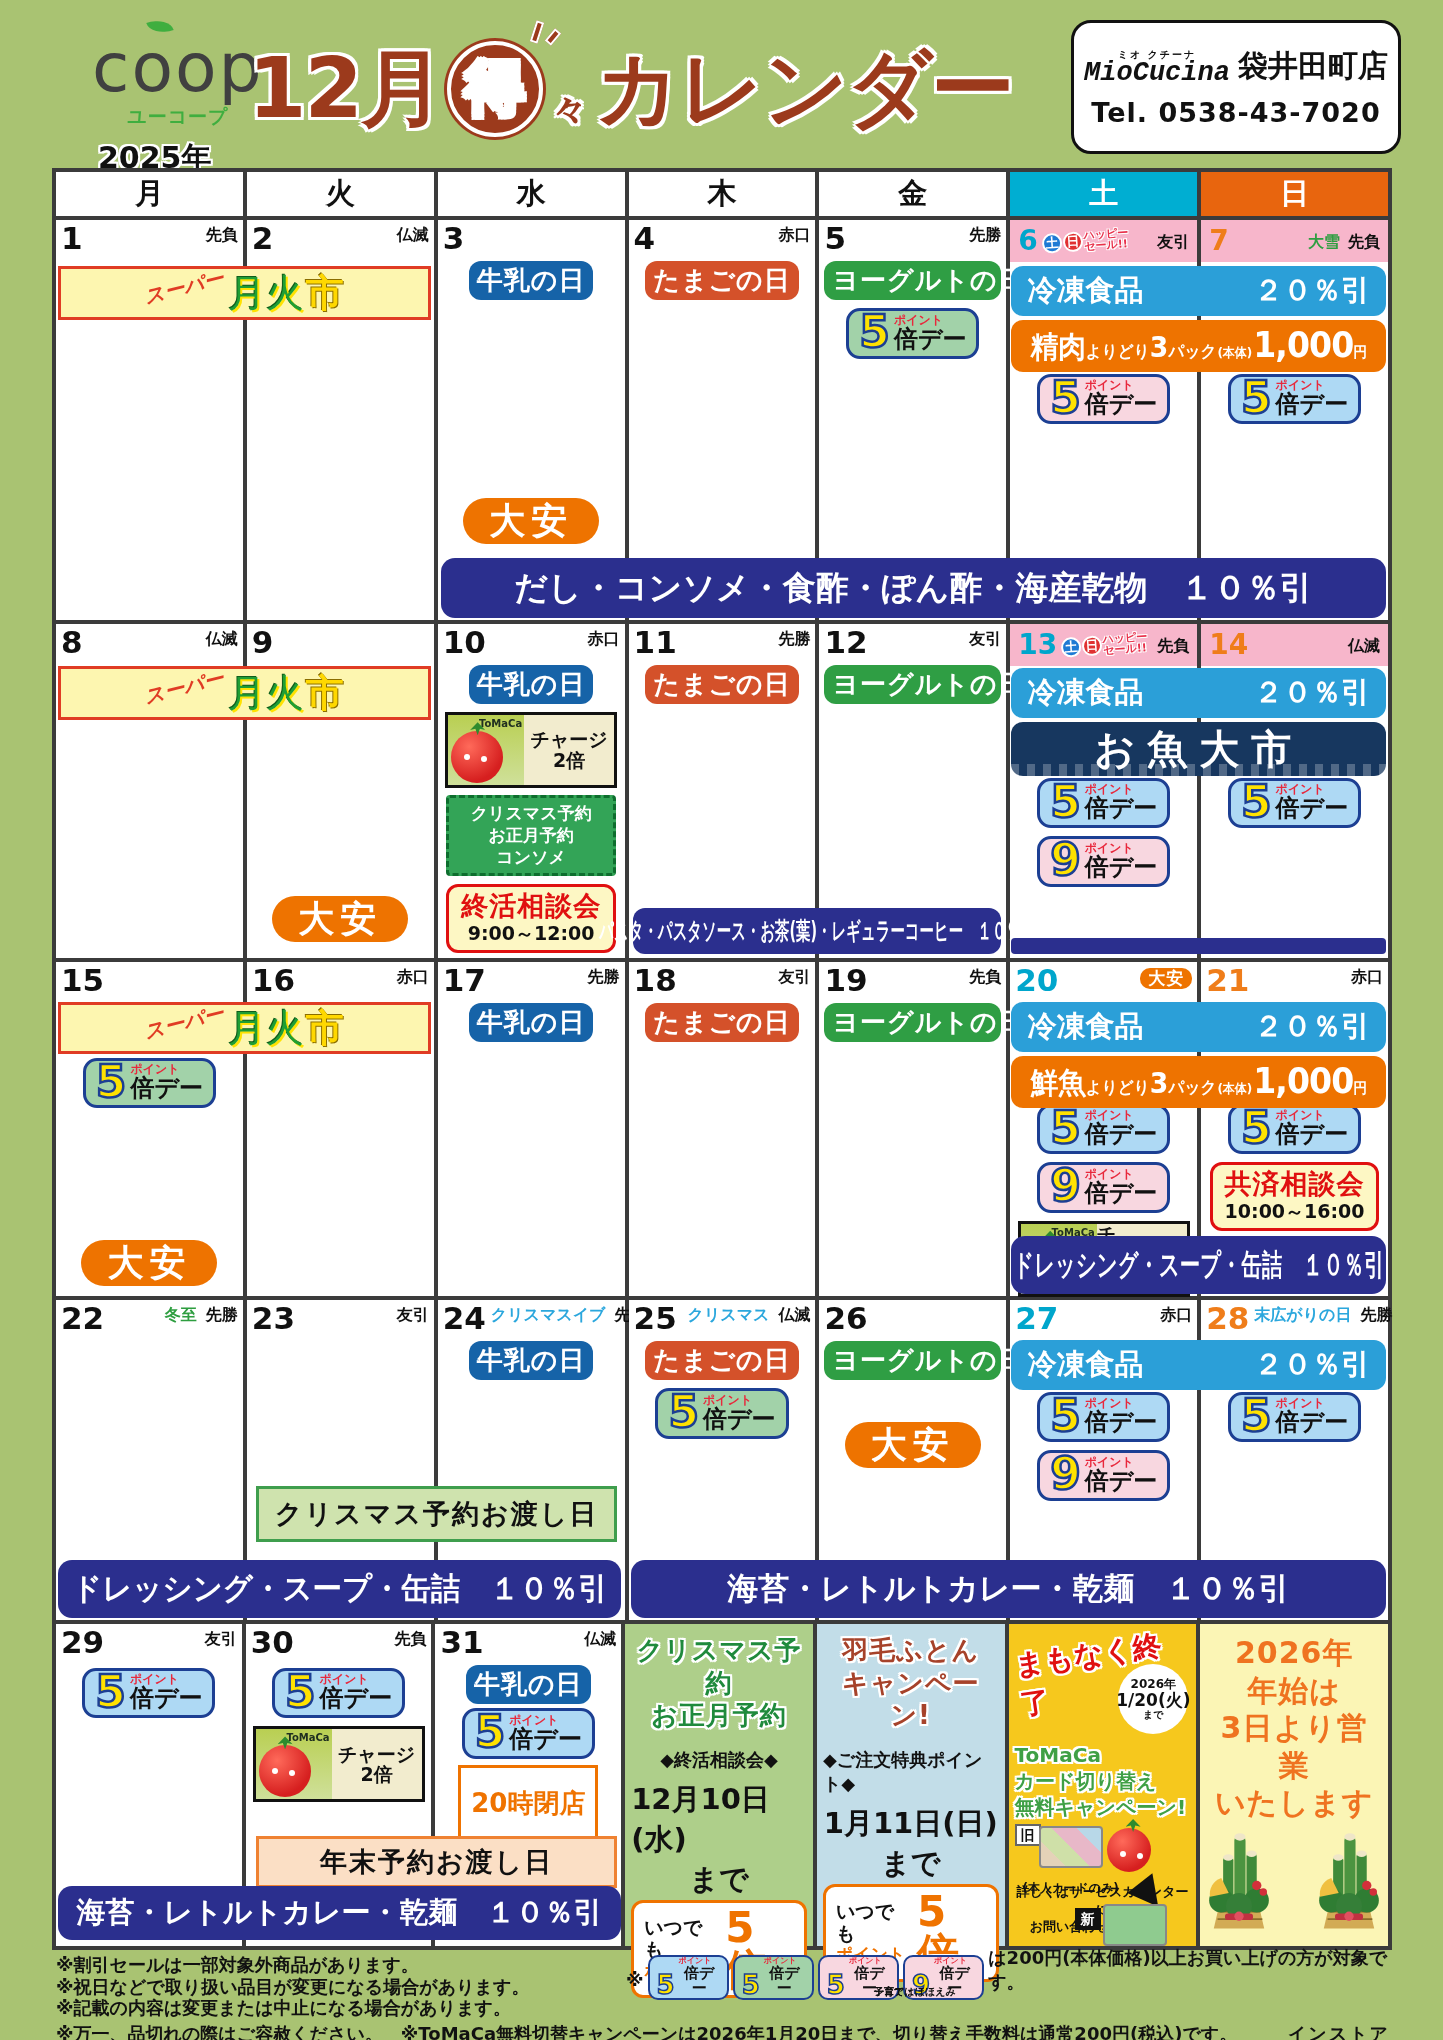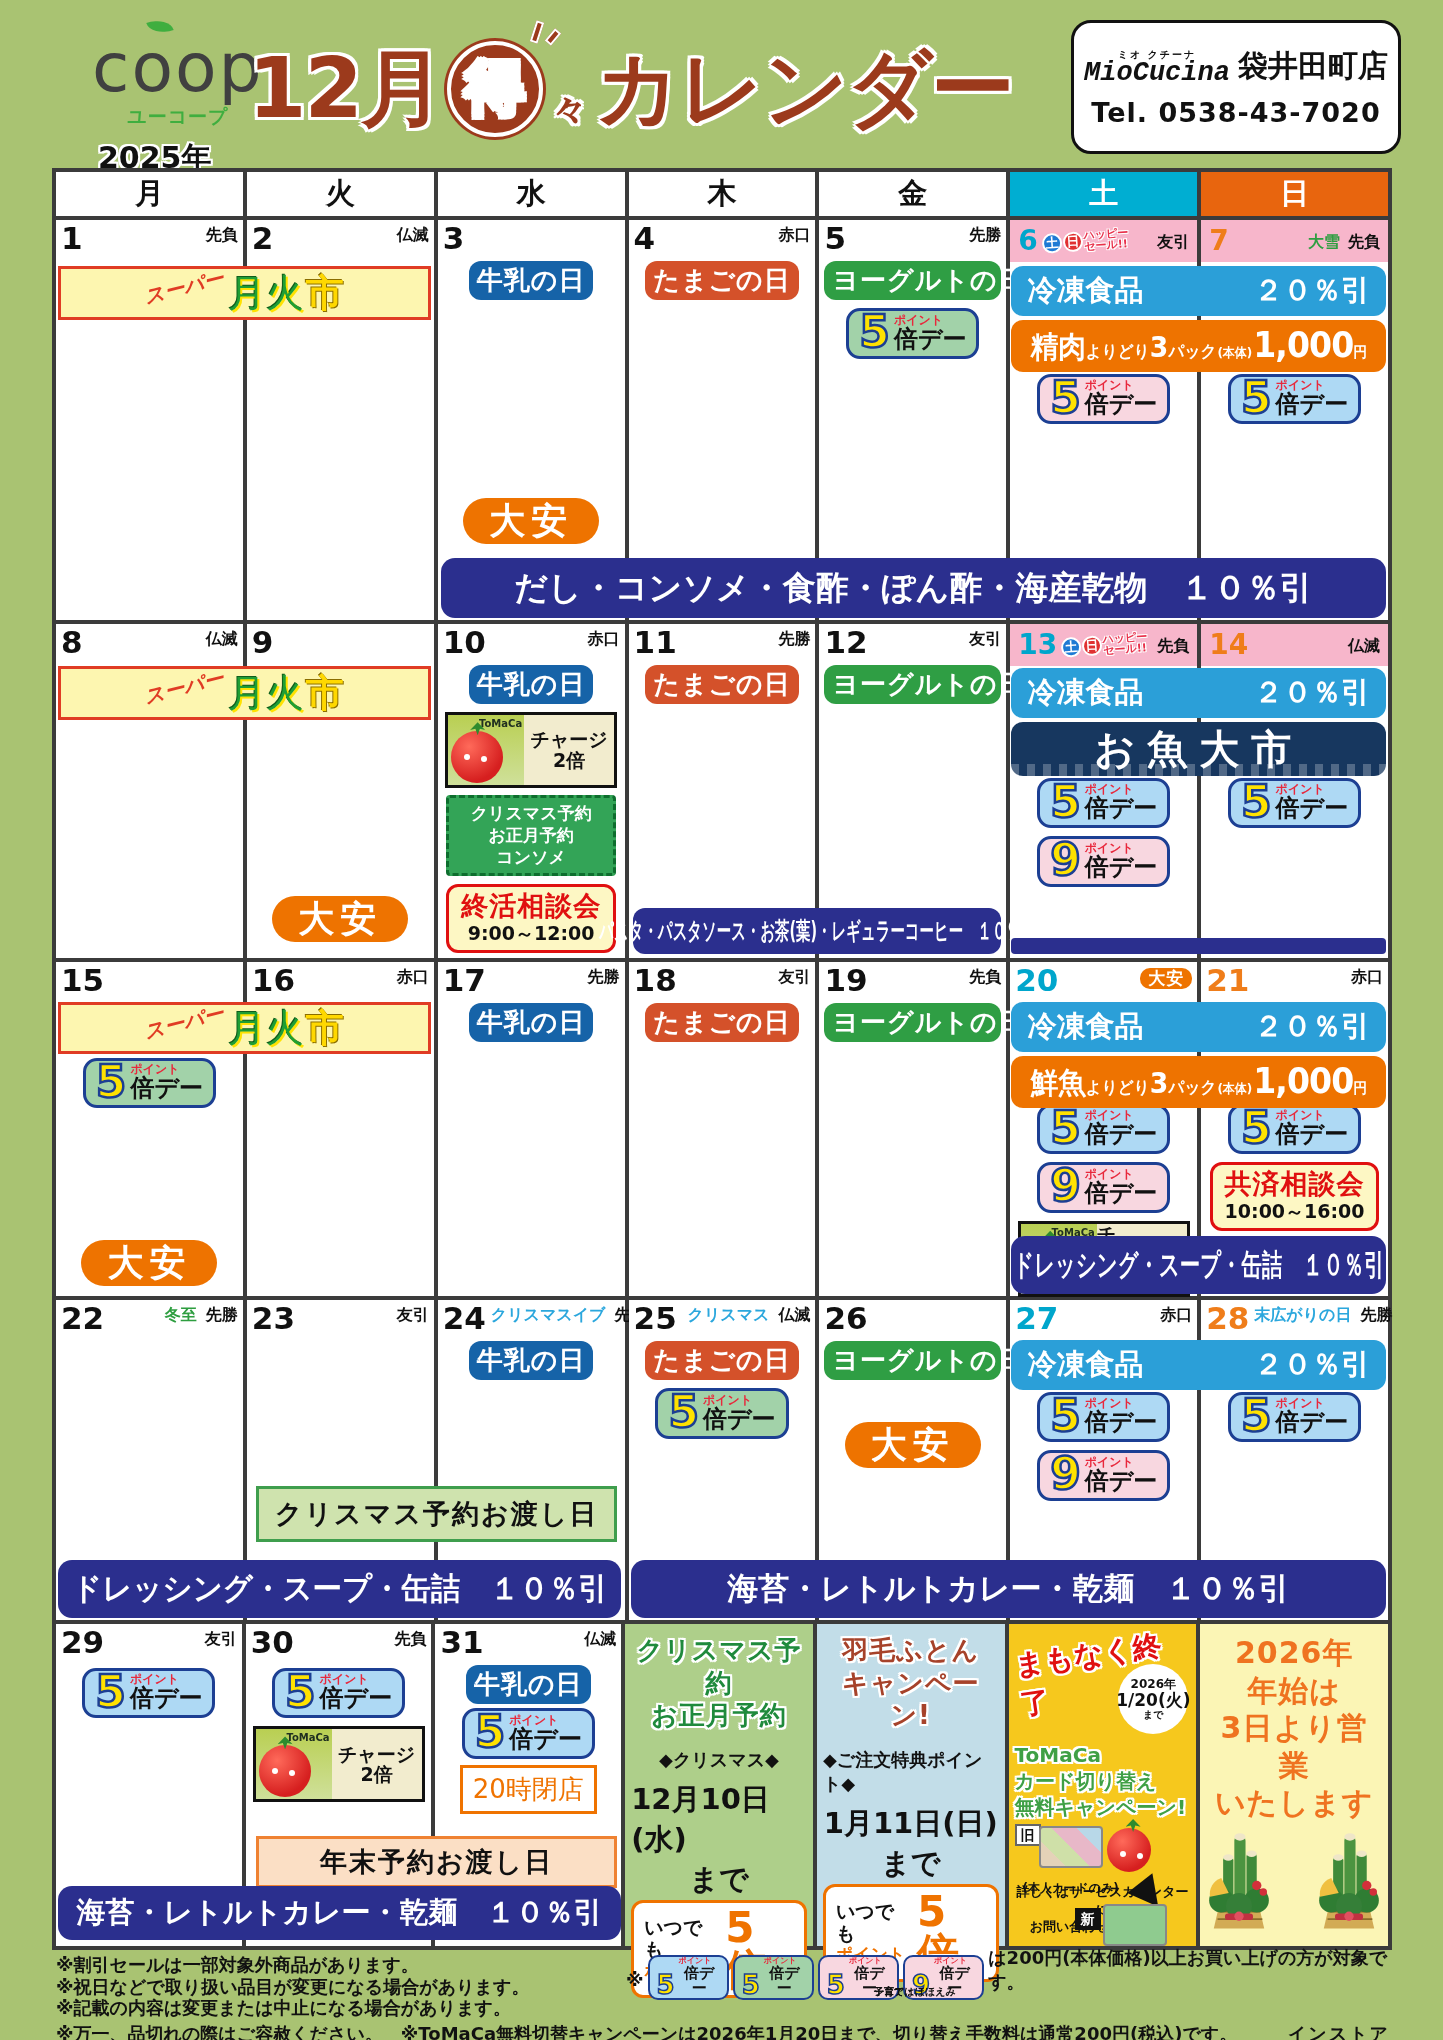--- a/index.html
+++ b/index.html
@@ -92,21 +92,21 @@
 .tomaca.x4 .tcharge{align-self:center}
 .tfour{font-size:42px;color:#e02020;line-height:.85;font-weight:bold}
 .tbai{font-size:20px}
 
 .reserve{background:#33a457;border:3px dashed #0e6e2e;color:#fff;font-weight:bold;font-size:17px;text-align:center;line-height:1.3;padding:4px 2px;margin:5px auto 2px;width:96%;border-radius:4px}
 .consult{background:#fdf7c4;border:3px solid #e01010;border-radius:12px;text-align:center;padding:3px 4px;margin:6px auto 2px;width:96%}
 .consult .ct{color:#e01010;font-weight:bold;font-size:27px;line-height:1.15;letter-spacing:1px}
 .consult .ctime{color:#111;font-weight:bold;font-size:19px}
 .greenband{background:#cfe3ae;border:3px solid #3f9e4d;font-size:27px;font-weight:bold;display:flex;align-items:center;justify-content:center;letter-spacing:2px}
 .peachband{background:#fbdfc5;border:3px solid #ef8232;font-size:27px;font-weight:bold;display:flex;align-items:center;justify-content:center;letter-spacing:2px}
-.close20{background:#fff;border:3px solid #ef7300;color:#ef7300;font-weight:normal;font-size:26px;text-align:center;margin:4px auto 2px;padding:4px 10px;width:max-content}
+.close20{background:#fff;border:3px solid #ef7300;color:#ef7300;font-weight:bold;font-size:26px;text-align:center;margin:4px auto 2px;padding:18px 10px;width:max-content}
 
 .panel{flex:1;display:flex;flex-direction:column;align-items:center;position:relative;padding:10px 6px;min-width:0}
 .panel.pg{background:#aecf8a}.panel.pb{background:#c2dde8}.panel.py{background:#f6c81d;overflow:hidden}.panel.pp{background:#fbf5b5}
 .ptitle{font-weight:bold;font-size:26px;line-height:1.25;text-align:center;letter-spacing:1px}
 .ptitle.green{color:#1f8a3c}.ptitle.red{color:#a6422a}
 .plabel{font-weight:bold;font-size:18px;margin-top:16px}
 .pdate{font-weight:bold;font-size:29px;margin-top:8px}
 .pmade{font-weight:bold;font-size:29px}
 .always{background:#fff;border:3px solid #ef7300;border-radius:12px;display:flex;align-items:center;gap:6px;padding:4px 10px;margin-top:auto;margin-bottom:12px}
 .always .acol{display:flex;flex-direction:column;font-weight:bold;line-height:1.15}
@@ -691,21 +691,21 @@
               <span class="point">ポイント</span>
               <span class="baide">倍デー</span>
             </span>
           </div>
       </div>
       <div class="close20">20時閉店</div>
     </div>
     <div class="panel pg">
       <div class="ptitle green ow">クリスマス予約</div>
       <div class="ptitle green ow">お正月予約</div>
-      <div class="plabel">◆クリスマス◆</div>
+      <div class="plabel">◆終活相談会◆</div>
       <div class="pdate">12月10日(水)</div>
       <div class="pmade">まで</div>
       <div class="always">
         <span class="acol">
             <span class="a1">いつでも</span>
             <span class="a2">ポイント</span>
           </span>
         <span class="x5">5倍</span>
       </div>
     </div>

